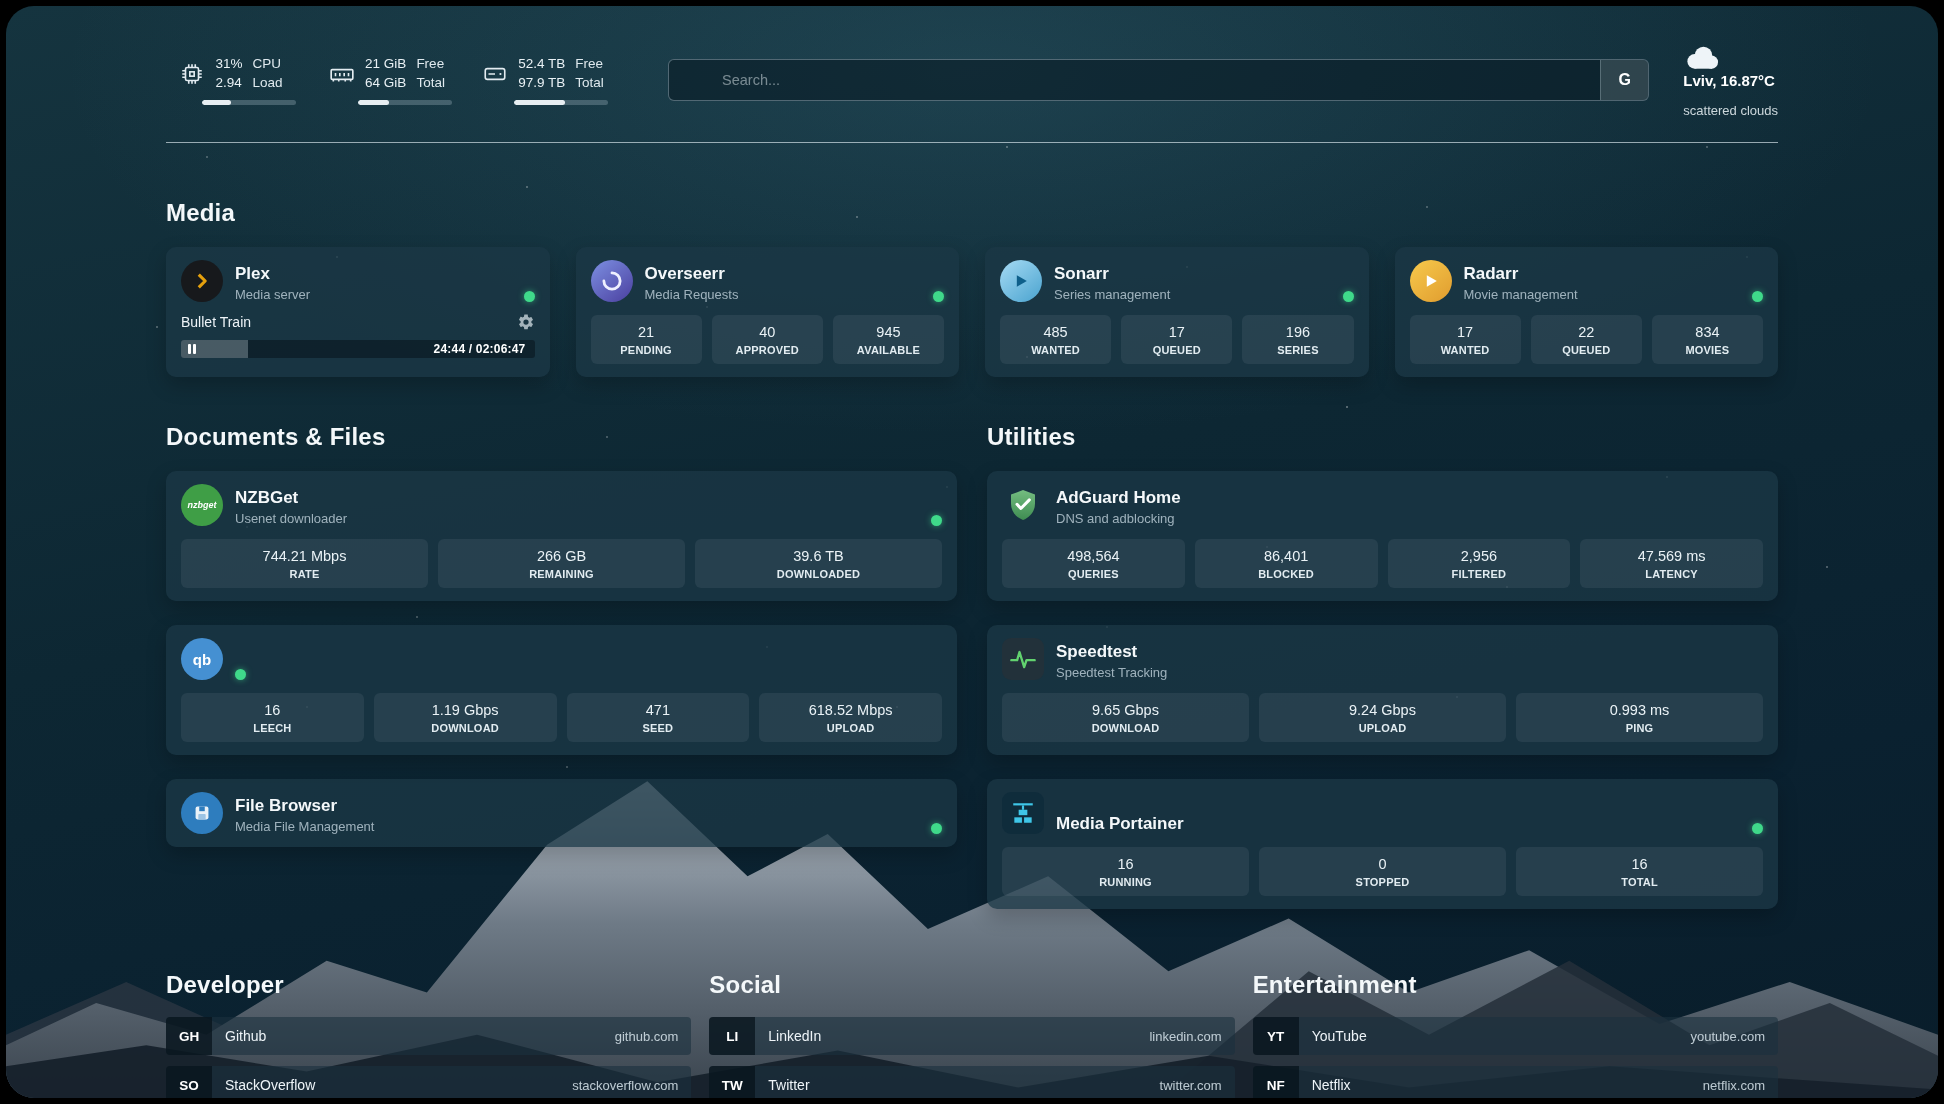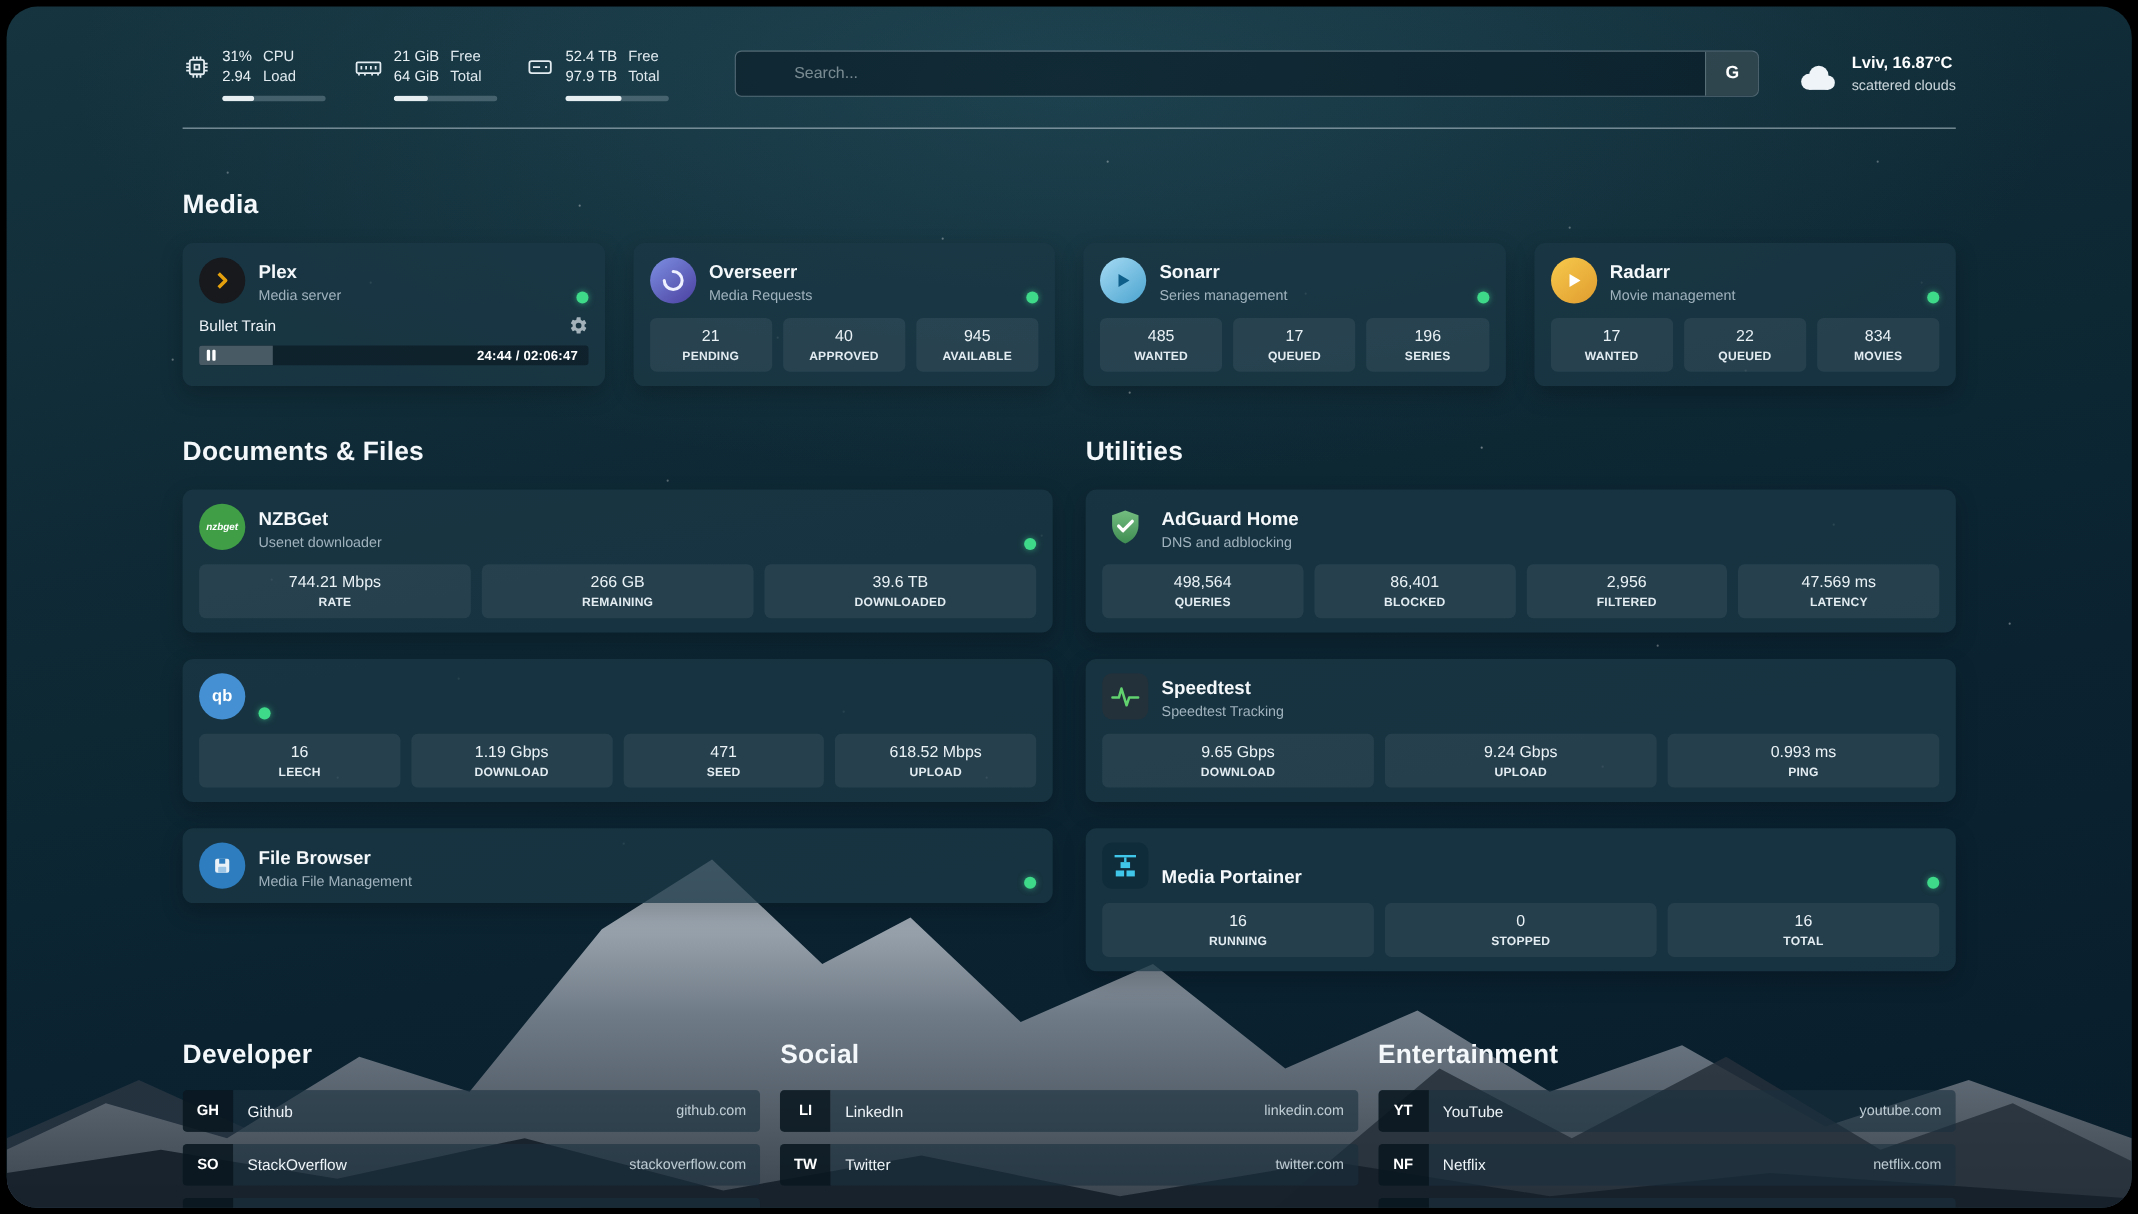--- a/index.html
+++ b/index.html
@@ -26,43 +26,43 @@
       1820px 560px 0 0 rgba(255,255,255,.35), 300px 700px 0 0 rgba(255,255,255,.3),
       890px 700px 0 0 rgba(255,255,255,.35), 1450px 690px 0 0 rgba(255,255,255,.3),
       200px 150px 0 0 rgba(255,255,255,.3), 1000px 140px 0 0 rgba(255,255,255,.35),
       1700px 140px 0 0 rgba(255,255,255,.3), 560px 760px 0 0 rgba(255,255,255,.3); }
   .mountains { position:absolute; left:0; right:0; bottom:0; width:100%; height:380px; }
 
   .content { position:relative; z-index:2; padding:0 160px; }
 
   
   .topbar { display:flex; align-items:center; padding-top:36px; }
-  .res { display:flex; flex-direction:column; margin-right:26px; }
+  .res { display:flex; flex-direction:column; margin-right:26px;align-items:center; }
   .res-top { display:flex; align-items:center; gap:10px; }
   .res-icon { width:26px; height:26px; stroke:#e3ecf1; fill:none; stroke-width:1.5; flex:none; }
   .res-col { display:flex; flex-direction:column; font-size:13.5px; line-height:1.4; color:#e9f1f5; }
   .res-col.labels { color:#dfe9ee; }
   .res-bar { margin:7px 0 0 36px; width:94px; height:5px; border-radius:3px;
     background:rgba(125,148,160,0.45); overflow:hidden; }
   .res-fill { height:100%; background:#e7eef2; border-radius:3px; }
 
   .search { flex:1; display:flex; height:42px; margin:0 34px;
     border:1px solid rgba(165,185,196,0.45); border-radius:6px;
     background:rgba(9,26,36,0.6); overflow:hidden; }
   .search input { flex:1; background:transparent; border:0; outline:0; padding:0 32px;
     color:#e3edf2; font-size:14.5px; font-family:"Liberation Sans",sans-serif;margin-left:21px; }
   .search input::placeholder { color:rgba(225,235,240,0.5); }
   .search .engine { width:48px; display:flex; align-items:center; justify-content:center;
     background:rgba(233,240,245,0.16); border-left:1px solid rgba(165,185,196,0.35);
     color:#fff; font-weight:bold; font-size:16px; cursor:pointer; }
 
-  .weather { display:flex; align-items:flex-end; gap:12px; color:#fff; }
+  .weather { display:flex; align-items:flex-start; color:#fff;flex-direction:column; }
   .weather svg { width:38px; height:30px; fill:#eef4f8; }
   .weather .w1 { font-size:15px; font-weight:600; }
-  .weather .w2 { font-size:13px; color:rgba(235,243,247,0.85); margin-top:4px; }
+  .weather .w2 { font-size:13px; color:rgba(235,243,247,0.85); margin-top:14px; }
 
   .topbar-divider { margin-top:24px; height:1px; background:rgba(225,237,243,0.65); }
 
   
   .sec-title { font-size:24px; font-weight:700; color:#f4f8fa; letter-spacing:.2px; }
   .media-title { margin:56px 0 20px 0; }
   .media-grid { display:grid; grid-template-columns:repeat(4,1fr); gap:26px; }
 
   .card { background:rgba(27,55,69,0.78); border-radius:10px; padding:13px 15px;
     box-shadow:0 8px 20px rgba(0,0,0,0.22); cursor:pointer; }

